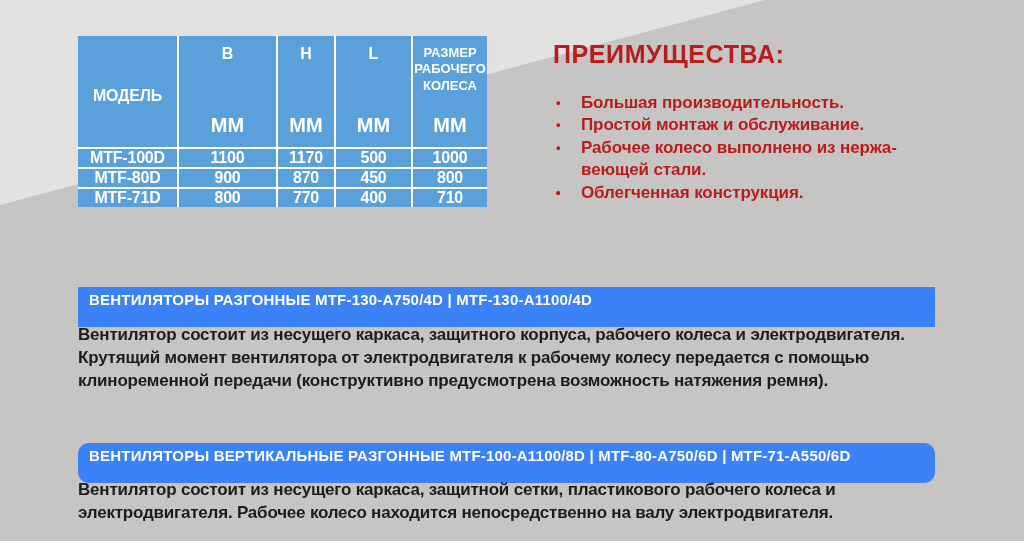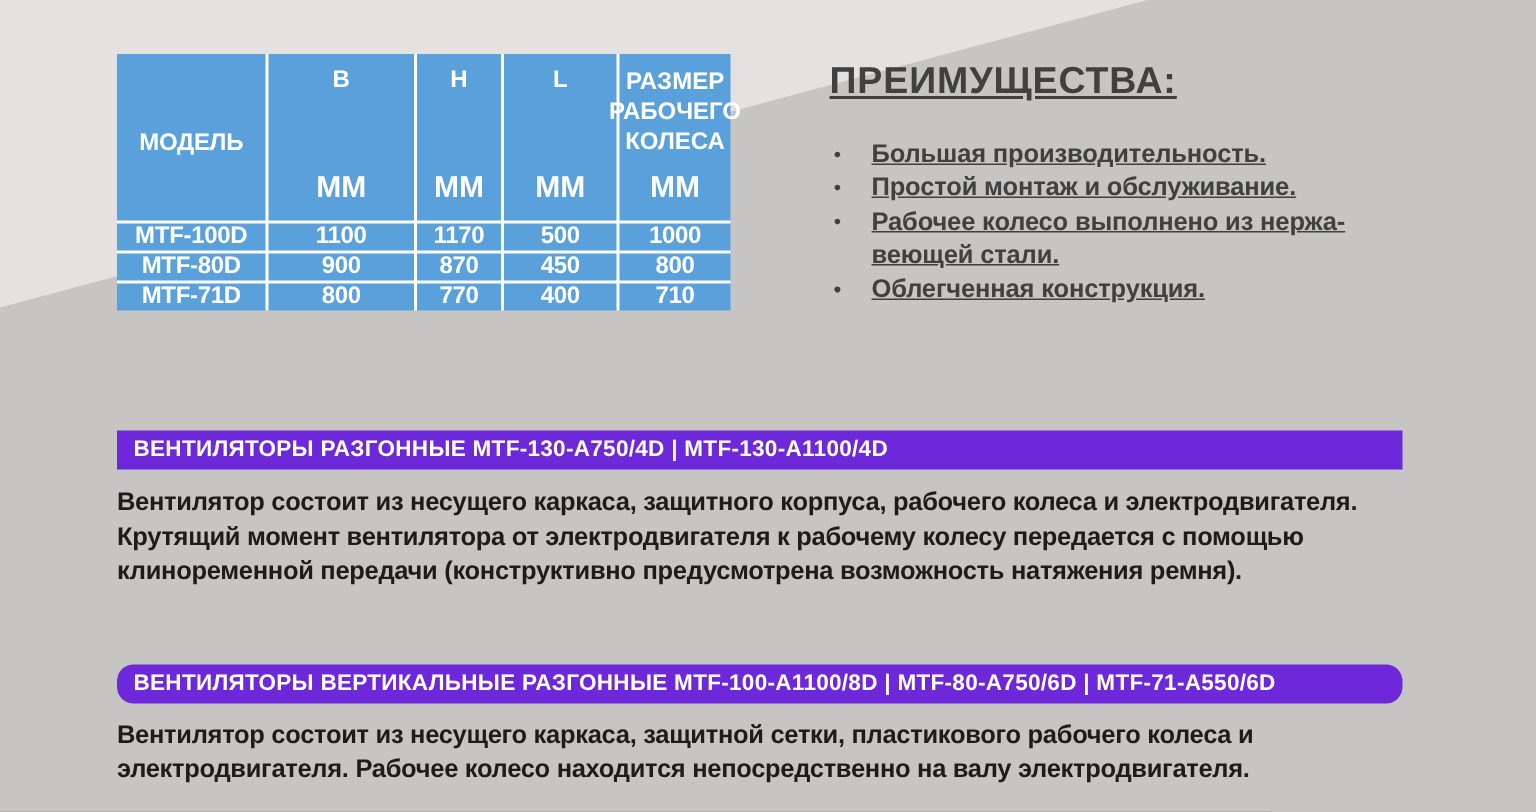--- a/index.html
+++ b/index.html
@@ -22,37 +22,37 @@
     text-align:center;font-weight:bold;padding:0;vertical-align:middle;
   }
   .spec thead tr{height:111px;}
   .spec tbody tr{height:18px;}
   .spec td{font-size:16px;letter-spacing:-0.2px;}
   .col-head{
     display:flex;flex-direction:column;justify-content:space-between;
     align-items:center;height:111px;box-sizing:border-box;padding:9px 0 10px;
   }
   .col-label{font-size:16px;line-height:1.1;}
-  .col-label.small{font-size:16px;line-height:1.25;}
+  .col-label.small{font-size:13px;line-height:1.25;}
   .col-unit{font-size:20px;}
   .model-inner{font-size:16px;transform:translateY(4px);letter-spacing:-0.2px;text-align:center;}
   
-  .adv{position:absolute;left:553px;top:40px;width:425px;color:#404040;text-decoration:underline;}
+  .adv{position:absolute;left:553px;top:40px;width:425px;color:#b91c1c;}
   .adv h2{margin:0;font-size:25px;font-weight:bold;letter-spacing:0.6px;}
   .adv ul{list-style:none;margin:23px 0 0;padding:0;}
   .adv li{
     position:relative;padding-left:28px;
     font-size:17px;font-weight:bold;line-height:22.4px;letter-spacing:-0.1px;
   }
   .adv .dot{position:absolute;left:3px;top:0;font-size:13px;}
   .adv .txt{white-space:pre-line;}
   
   .banner{
-    position:absolute;left:78px;width:857px;height:26px;box-sizing:border-box;
-    background:#6d28d9;color:#ffffff;font-weight:bold;font-size:15px;
+    position:absolute;left:78px;width:857px;height:40px;box-sizing:border-box;
+    background:#3b82f6;color:#ffffff;font-weight:bold;font-size:15px;
     line-height:26px;padding-left:11px;letter-spacing:0.2px;
     white-space:nowrap;overflow:hidden;
   }
   .banner1{top:287px;}
   .banner2{top:443px;border-radius:11px;}
   .body{
     position:absolute;left:78px;width:860px;margin:0;
     font-size:17px;font-weight:bold;line-height:23px;
     color:#1d1c1b;letter-spacing:-0.2px;
   }

